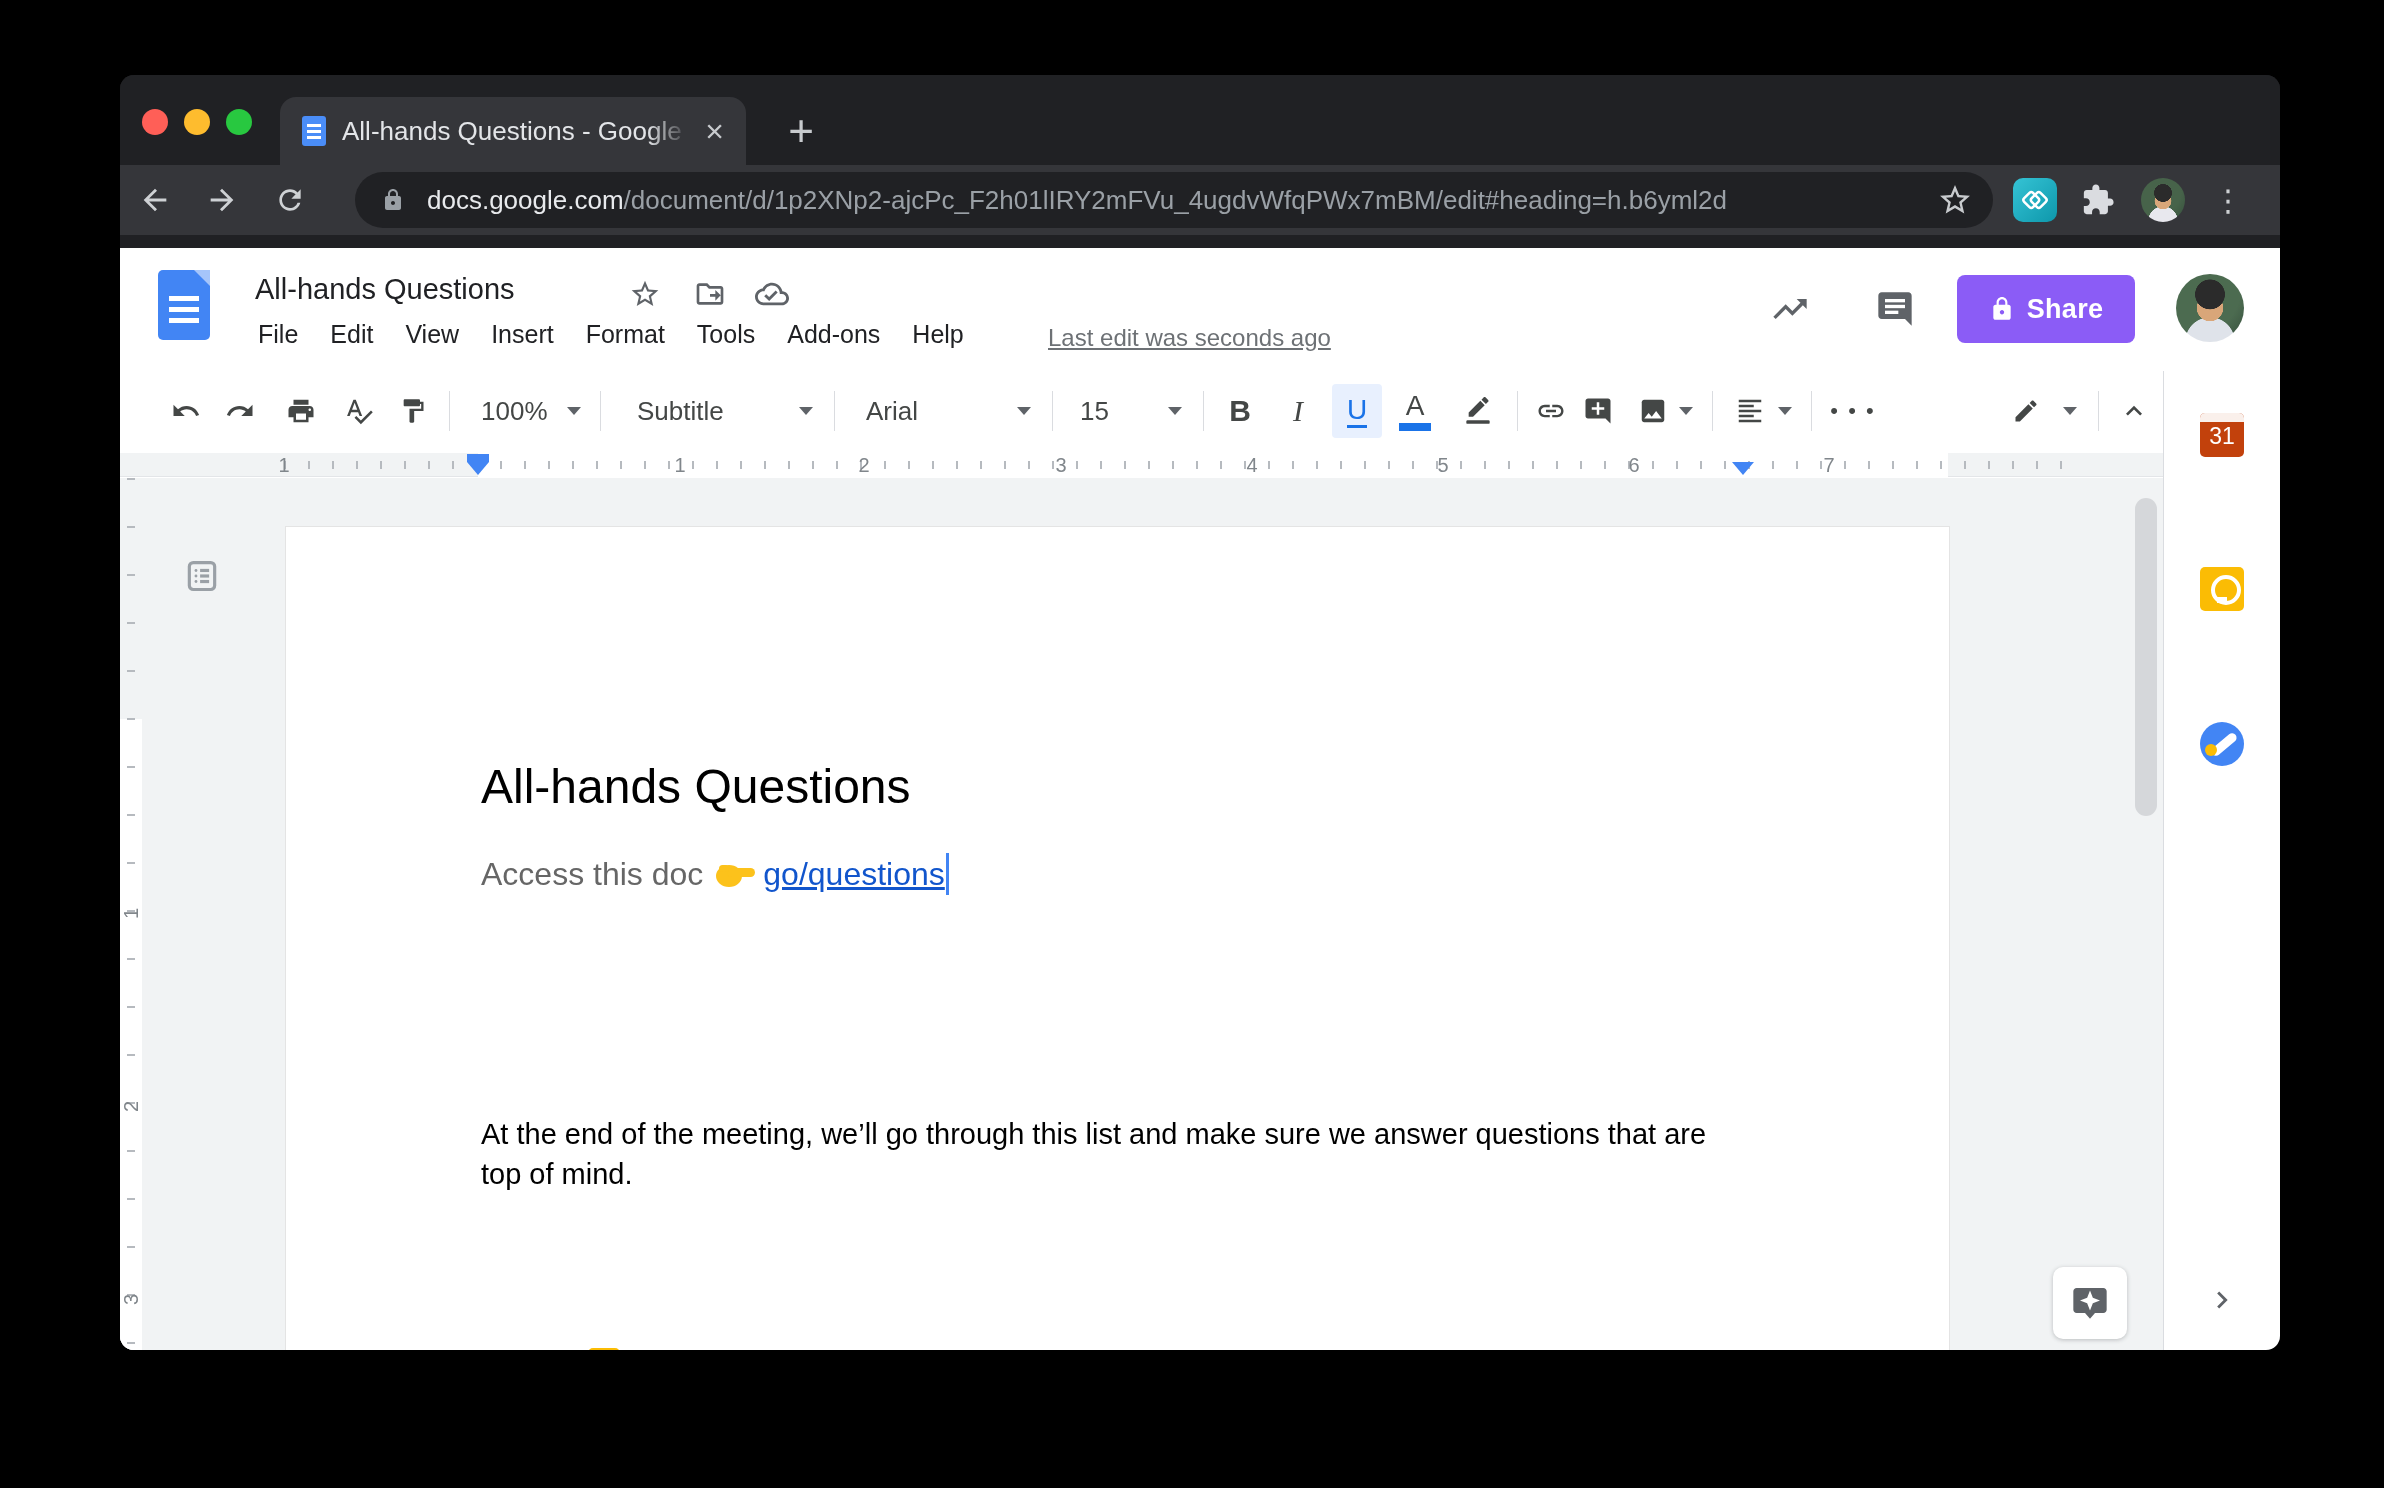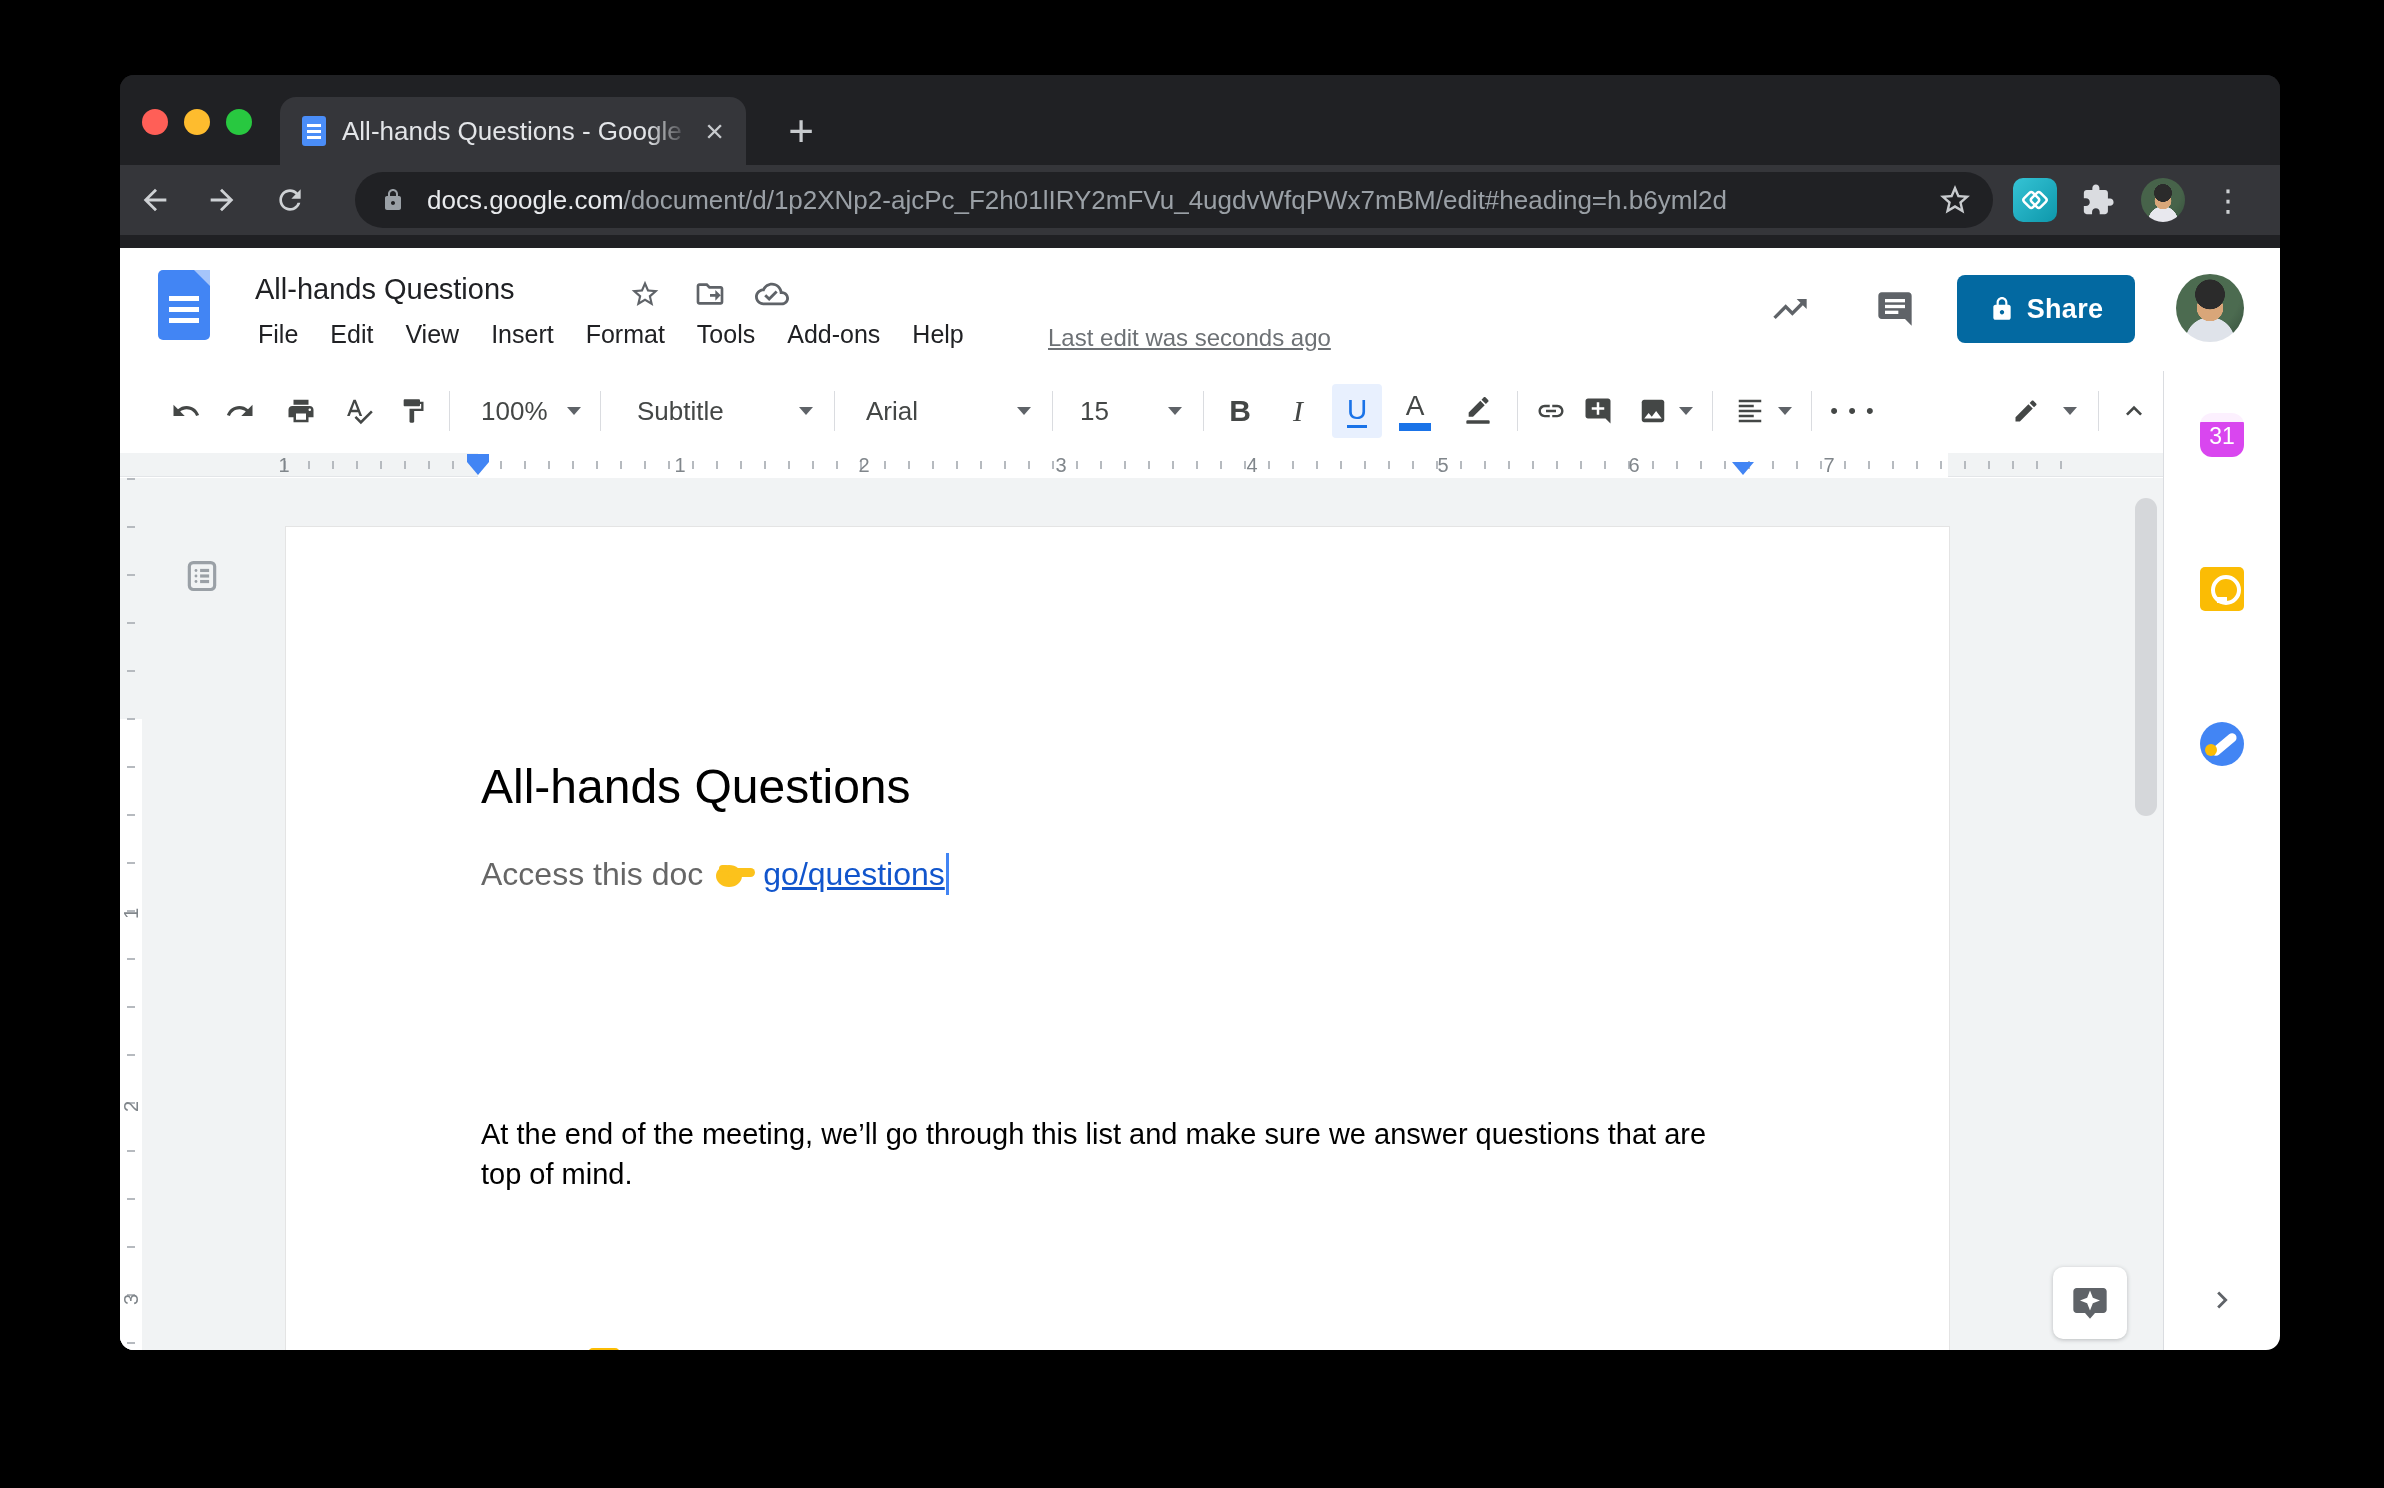--- a/index.html
+++ b/index.html
@@ -55,21 +55,21 @@
   .dlogo::before { content:""; position:absolute; right:0; top:0; border-style:solid; border-width:0 16px 16px 0;
         border-color:transparent #a6c5fa transparent transparent; }
   .dlogo::after { content:""; position:absolute; left:11px; top:26px; width:30px; height:5px; background:#fff;
         box-shadow:0 11px 0 #fff, 0 22px 0 0 #fff; }
   .dtitle { position:absolute; left:135px; top:25px; font-size:29px; color:#202124; }
   .hdr-ic { position:absolute; top:28px; width:36px; height:36px; color:#5f6368; display:flex; align-items:center; justify-content:center; }
   .menubar { position:absolute; left:138px; top:72px; display:flex; gap:32px; font-size:25px; color:#202124; }
   .menubar span { cursor:default; }
   .lastedit { position:absolute; left:928px; top:76px; font-size:24px; color:#6d7175; text-decoration:underline; white-space:nowrap; }
   .hdr-right-ic { position:absolute; top:33px; width:56px; height:56px; color:#5f6368; display:flex; align-items:center; justify-content:center; }
-  .sharebtn { position:absolute; left:1837px; top:27px; width:178px; height:68px; background:#0369a1; border-radius:8px;
+  .sharebtn { position:absolute; left:1837px; top:27px; width:178px; height:68px; background:#8b5cf6; border-radius:8px;
         display:flex; align-items:center; justify-content:center; gap:12px; color:#fff; }
   .sharebtn .lbl { font-size:27px; font-weight:bold; letter-spacing:.3px; }
   .docs-avatar { position:absolute; left:2056px; top:26px; width:68px; height:68px; border-radius:50%;
         background: radial-gradient(circle at 50% 30%, #2b2b2b 0 25%, transparent 26%),
                     radial-gradient(circle at 50% 50%, #d9a679 0 27%, transparent 28%),
                     radial-gradient(circle at 50% 100%, #dfe3ea 0 32%, transparent 33%),
                     radial-gradient(circle at 35% 25%, #4c6b50 0 60%, #334b3a 100%);
         background-color:#46604a; }
 
   
@@ -118,21 +118,21 @@
   .caret-line { display:inline-block; width:3px; height:42px; background:#4285f4; vertical-align:middle; margin-left:1px; }
   .body-block { position:absolute; left:195px; font-size:29px; color:#000; line-height:40px; white-space:nowrap; }
   .scroll-thumb { position:absolute; left:2015px; top:20px; width:22px; height:318px; background:#d5d7da; border-radius:11px; }
   .explore-btn { position:absolute; left:1933px; top:789px; width:74px; height:72px; background:#fff; border-radius:10px;
         box-shadow:0 1px 4px rgba(60,64,67,.3); display:flex; align-items:center; justify-content:center; color:#5f6368; }
   .sliver { position:absolute; background:#fbbc04; border-radius:5px; }
 
   
   .sidebar { position:absolute; right:0; top:123px; width:117px; height:992px; background:#fff; border-left:1px solid #dadce0; }
   .sb-ic { position:absolute; left:36px; width:44px; height:44px; }
-  .cal { background:#d946ef; border-radius:12px; position:relative; }
+  .cal { background:#c2410c; border-radius:5px; position:relative; }
   .cal::before { content:""; position:absolute; left:0; top:0; width:44px; height:9px; background:#fff;
         border-radius:5px 5px 0 0; opacity:.92; }
   .cal .n { position:absolute; left:0; top:10px; width:44px; text-align:center; color:#fff; font-size:23px; }
   .keep { background:#fbbc04; border-radius:5px; position:relative; }
   .keep::before { content:""; position:absolute; left:11px; top:8px; width:22px; height:22px; border-radius:50%; border:4px solid #fff; }
   .keep::after { content:""; position:absolute; left:17px; top:30px; width:10px; height:6px; background:#fff; }
   .tasks { background:#4285f4; border-radius:50%; position:relative; }
   .tasks::before { content:""; position:absolute; left:9px; top:18px; width:30px; height:9px; background:#fff; border-radius:5px;
         transform:rotate(-40deg); }
   .tasks::after { content:""; position:absolute; left:5px; top:22px; width:12px; height:12px; background:#fbbc04; border-radius:50%; }

